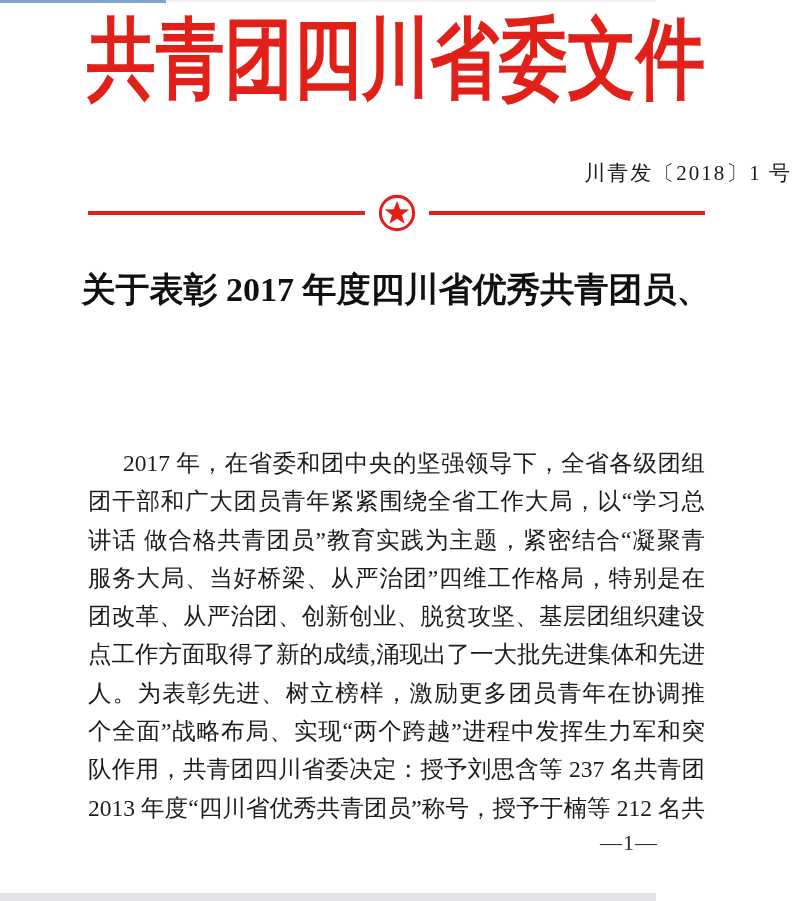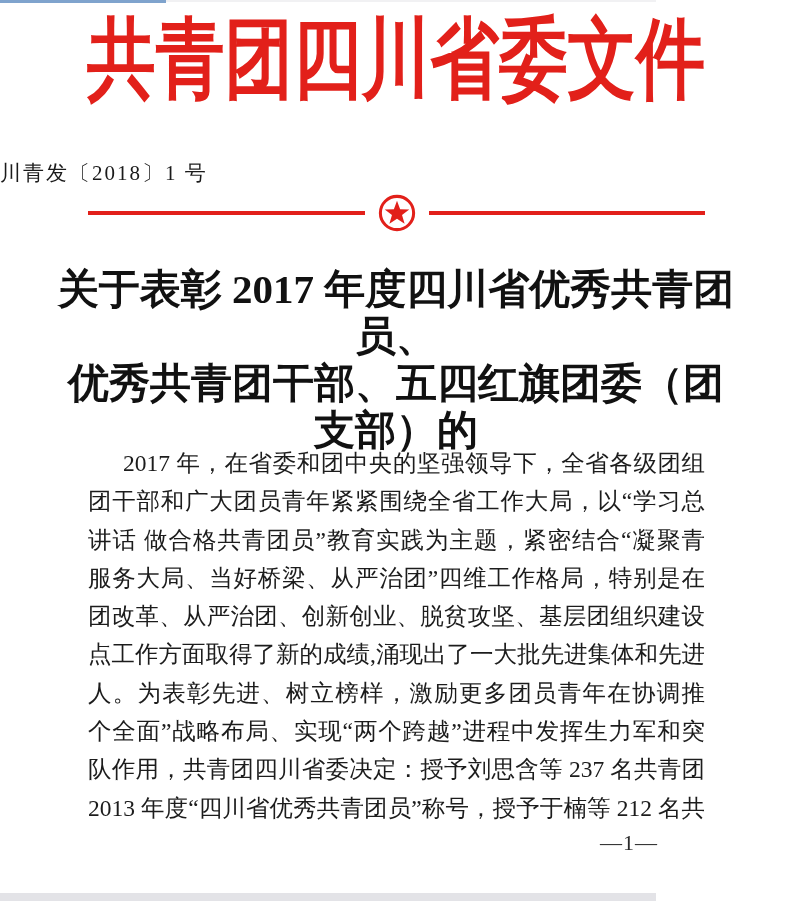--- a/index.html
+++ b/index.html
@@ -15,34 +15,34 @@
   
   .org-title-wrap { position: absolute; top: 10px; left: 0; width: 792px; text-align: center; white-space: nowrap; }
   .org-title {
     display: inline-block;
     font-size: 88px; line-height: 100px; font-weight: bold;
     color: #e2201a; letter-spacing: 0px;
     transform: scaleX(0.78); transform-origin: center;
   }
 
   
-  .doc-number { position: absolute; top: 158px; left: 0; width: 792px; text-align: left;
+  .doc-number { position: absolute; top: 158px; left: 0; width: 792px; text-align: right;
     font-size: 21px; line-height: 30px; color: #1a1a1a; letter-spacing: 2px; }
 
   
   .divider { position: absolute; top: 193px; left: 88px; width: 617px; height: 40px;
     display: flex; align-items: center; }
   .divider .rule { flex: 1; height: 4px; background: #e2201a; }
   .divider .rule.left { margin-right: 13px; }
   .divider .rule.right { margin-left: 13px; }
   .star-badge { width: 38px; height: 38px; flex: 0 0 38px; }
 
   
   .doc-title { position: absolute; top: 266px; left: 48px; width: 696px; text-align: center;
-    font-weight: bold; font-size: 41px; line-height: 47px; color: #111111; }
+    font-weight: bold; font-size: 34px; line-height: 47px; color: #111111; }
 
   
   .doc-body { position: absolute; top: 444px; left: 88px; width: 617px;
     font-size: 23.5px; line-height: 38.3px; color: #1c1c1c; }
   .body-line { text-align: justify; text-align-last: justify; text-justify: inter-character; height: 38.3px; overflow: hidden; }
   .body-line.indent { padding-left: 35px; }
 
   
   .page-number { position: absolute; top: 828px; left: 88px; width: 617px; text-align: right;
     padding-right: 47px; font-size: 22px; line-height: 30px; color: #2a2a2a; letter-spacing: 1px; }
@@ -70,21 +70,20 @@
       <svg width="38" height="38" viewBox="0 0 40 40" xmlns="http://www.w3.org/2000/svg">
         <circle cx="20" cy="20" r="17.5" fill="none" stroke="#e2201a" stroke-width="3.2"></circle>
         <polygon fill="#e2201a" points="20,7 23.3,16 32.9,16.3 25.3,22.2 28,31.4 20,26 12,31.4 14.7,22.2 7.1,16.3 16.7,16"></polygon>
       </svg>
     </span>
     <div class="rule right"></div>
   </div>
 
   <div class="doc-title">
     <div>关于表彰 2017 年度四川省优秀共青团员、</div>
-    <div>优秀共青团干部、五四红旗团委（团支部）的</div>
   </div>
 
   <div class="doc-body">
     <div class="body-line indent">2017 年，在省委和团中央的坚强领导下，全省各级团组织、</div>
     <div class="body-line">团干部和广大团员青年紧紧围绕全省工作大局，以“学习总书记</div>
     <div class="body-line">讲话 做合格共青团员”教育实践为主题，紧密结合“凝聚青年、</div>
     <div class="body-line">服务大局、当好桥梁、从严治团”四维工作格局，特别是在共青</div>
     <div class="body-line">团改革、从严治团、创新创业、脱贫攻坚、基层团组织建设等重</div>
     <div class="body-line">点工作方面取得了新的成绩,涌现出了一大批先进集体和先进个</div>
     <div class="body-line">人。为表彰先进、树立榜样，激励更多团员青年在协调推进“四</div>

